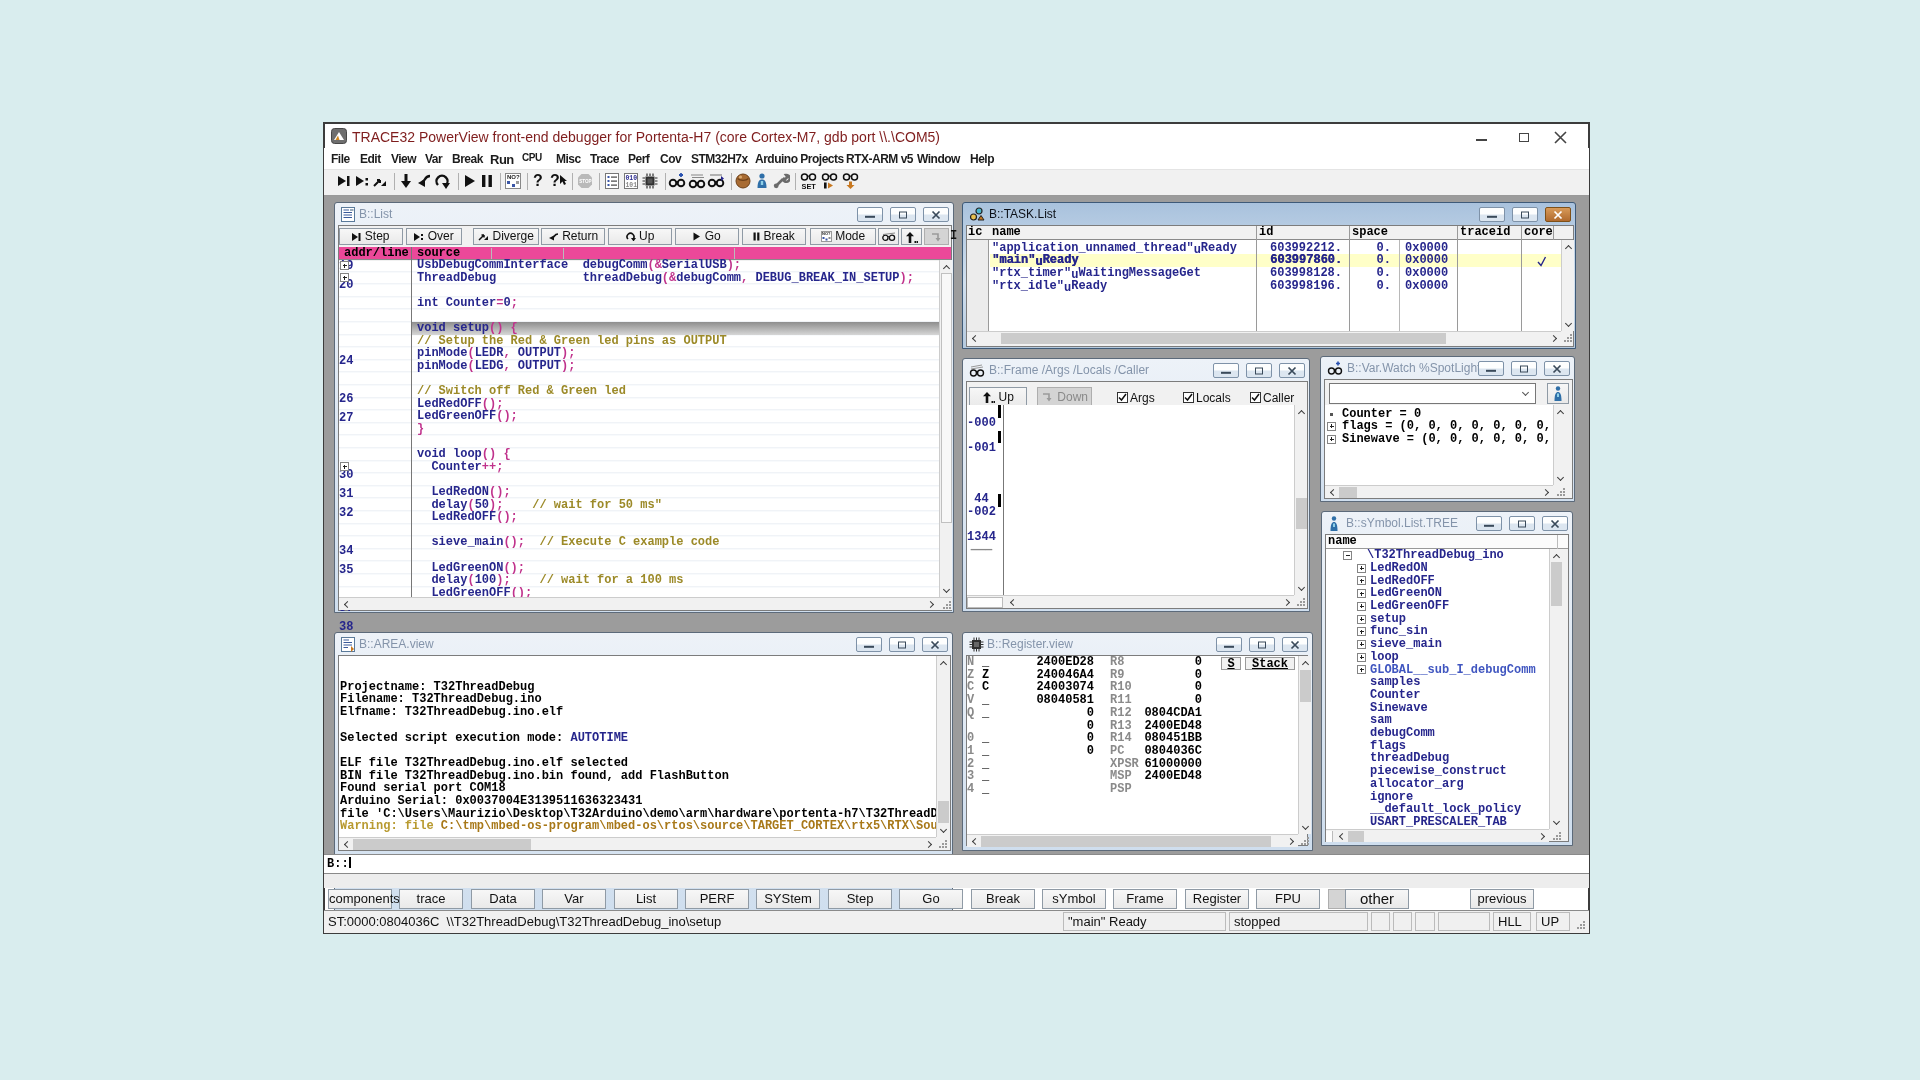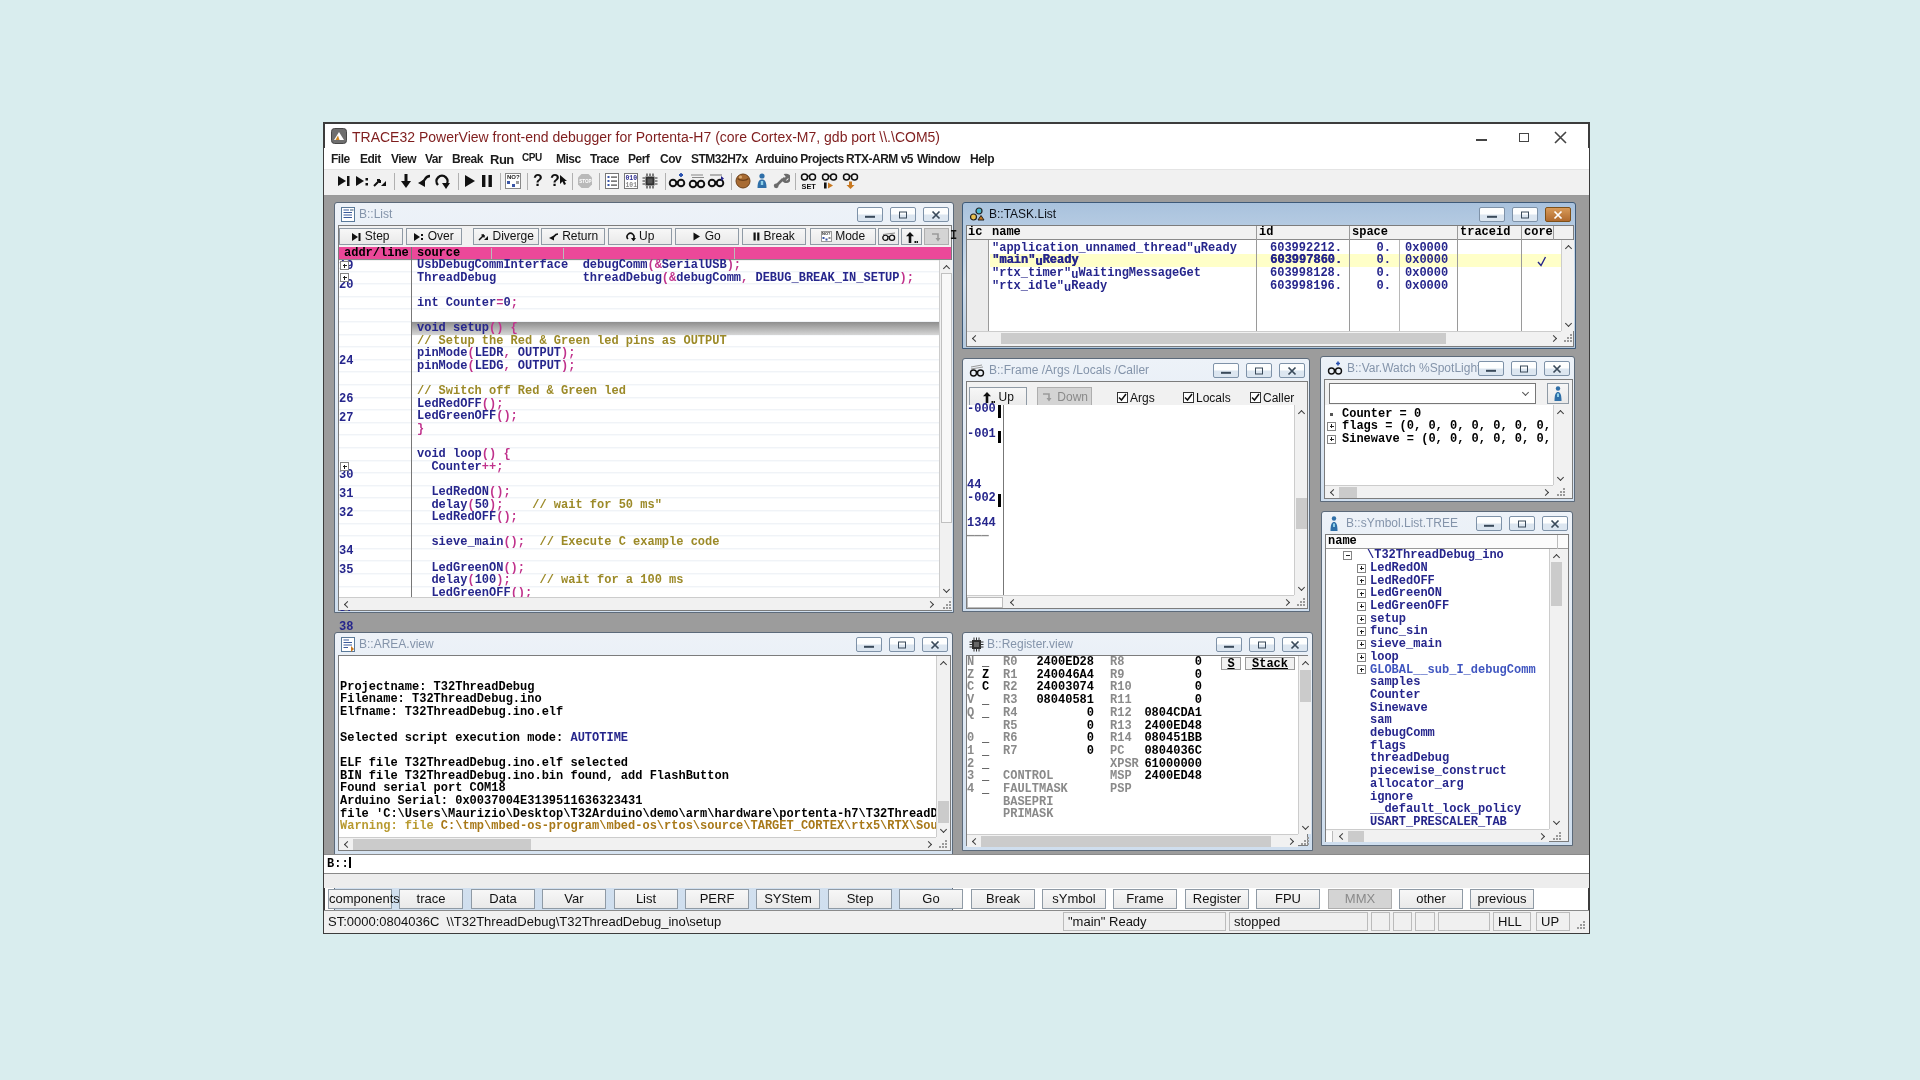--- a/index.html
+++ b/index.html
@@ -502,21 +502,21 @@
       </div>
   <div class="a" style="left:229px;top:9px;font-size:12px;color:#111">Locals</div>
   <div class="cb" style="left:283px;top:10px">
         <svg width="9" height="9" style="display:block">
           <path d="M1 4.5 L3.5 7 L8 1" stroke="#111" stroke-width="1.5" fill="none"></path>
         </svg>
       </div>
   <div class="a" style="left:296px;top:9px;font-size:12px;color:#111">Caller</div>
   <div class="a" style="left:0;top:23px;width:327px;height:190px;background:#fff"></div>
   <div class="vline" style="left:36px;top:23px;height:190px;background:#777"></div>
-  <div class="a mono" style="left:0px;top:21px;width:29px;text-align:left">-000
+  <div class="a mono" style="left:0px;top:35px;width:29px;text-align:center">-000
 
 -001
 
 
 
 44
 -002
 
 1344
 <span class="gy">———</span></div>
@@ -809,33 +809,20 @@
 Z
 C
 _
 _
 
 _
 _
 _
 _
 _</div>
-  <div class="a mono gy" style="left:36px;top:0px">R0
-R1
-R2
-R3
-R4
-R5
-R6
-R7
-
-CONTROL
-FAULTMASK
-BASEPRI
-PRIMASK</div>
   <div class="a mono blk" style="left:36px;top:0px;width:91px;text-align:right">2400ED28
 240046A4
 24003074
 08040581
 0
 0
 0
 0</div>
   <div class="a mono gy" style="left:143px;top:0px">R8
 R9
@@ -893,21 +880,21 @@
 <div class="a btn" style="left:685px;top:889px;width:64px;height:20px;line-height:18px;font-size:13px">PERF</div>
 <div class="a btn" style="left:756px;top:889px;width:64px;height:20px;line-height:18px;font-size:13px">SYStem</div>
 <div class="a btn" style="left:828px;top:889px;width:64px;height:20px;line-height:18px;font-size:13px">Step</div>
 <div class="a btn" style="left:899px;top:889px;width:64px;height:20px;line-height:18px;font-size:13px">Go</div>
 <div class="a btn" style="left:971px;top:889px;width:64px;height:20px;line-height:18px;font-size:13px">Break</div>
 <div class="a btn" style="left:1042px;top:889px;width:64px;height:20px;line-height:18px;font-size:13px">sYmbol</div>
 <div class="a btn" style="left:1113px;top:889px;width:64px;height:20px;line-height:18px;font-size:13px">Frame</div>
 <div class="a btn" style="left:1185px;top:889px;width:64px;height:20px;line-height:18px;font-size:13px">Register</div>
 <div class="a btn" style="left:1256px;top:889px;width:64px;height:20px;line-height:18px;font-size:13px">FPU</div>
 <div class="a btn dis" style="left:1328px;top:889px;width:64px;height:20px;line-height:18px;font-size:13px">MMX</div>
-<div class="a btn" style="left:1399px;top:889px;width:64px;height:20px;line-height:18px;font-size:13px">other</div>
+<div class="a btn" style="left:1345px;top:889px;width:64px;height:20px;line-height:18px;font-size:15px">other</div>
 <div class="a btn" style="left:1470px;top:889px;width:64px;height:20px;line-height:18px;font-size:13px">previous</div>
 
 <div class="a" style="left:324px;top:910px;width:1265px;height:23px;background:#f0f0f0;border-top:1px solid #8a8a8a"></div>
 <div class="a" style="left:328px;top:914px;font-size:13px;color:#111">ST:0000:0804036C&nbsp;&nbsp;\\T32ThreadDebug\T32ThreadDebug_ino\setup</div>
 <div class="a" style="left:1063px;top:912px;width:163px;height:19px;border:1px solid #bbb;font-size:13px;color:#111;padding:1px 0 0 4px">"main" Ready</div>
 <div class="a" style="left:1229px;top:912px;width:139px;height:19px;border:1px solid #bbb;font-size:13px;color:#111;padding:1px 0 0 4px">stopped</div>
 <div class="a" style="left:1371px;top:912px;width:19px;height:19px;border:1px solid #bbb;font-size:13px;color:#111;padding:1px 0 0 4px"></div>
 <div class="a" style="left:1393px;top:912px;width:19px;height:19px;border:1px solid #bbb;font-size:13px;color:#111;padding:1px 0 0 4px"></div>
 <div class="a" style="left:1415px;top:912px;width:20px;height:19px;border:1px solid #bbb;font-size:13px;color:#111;padding:1px 0 0 4px"></div>
 <div class="a" style="left:1438px;top:912px;width:52px;height:19px;border:1px solid #bbb;font-size:13px;color:#111;padding:1px 0 0 4px"></div>

